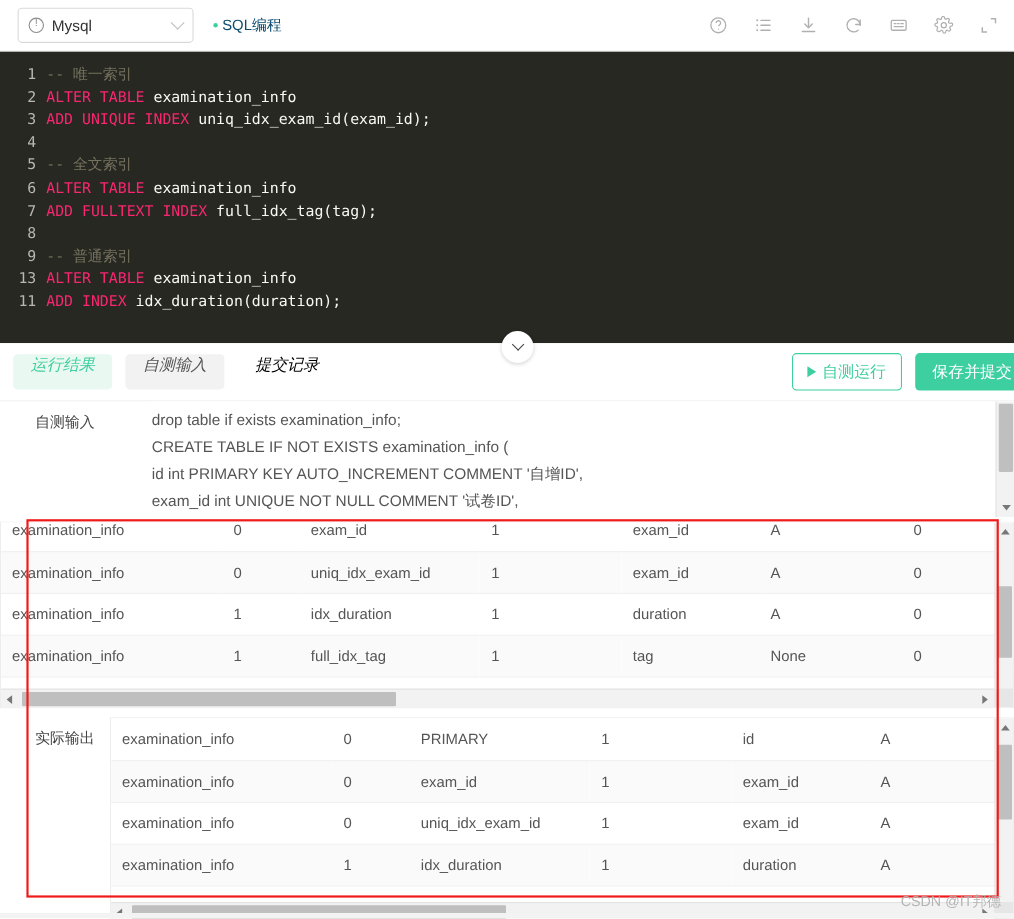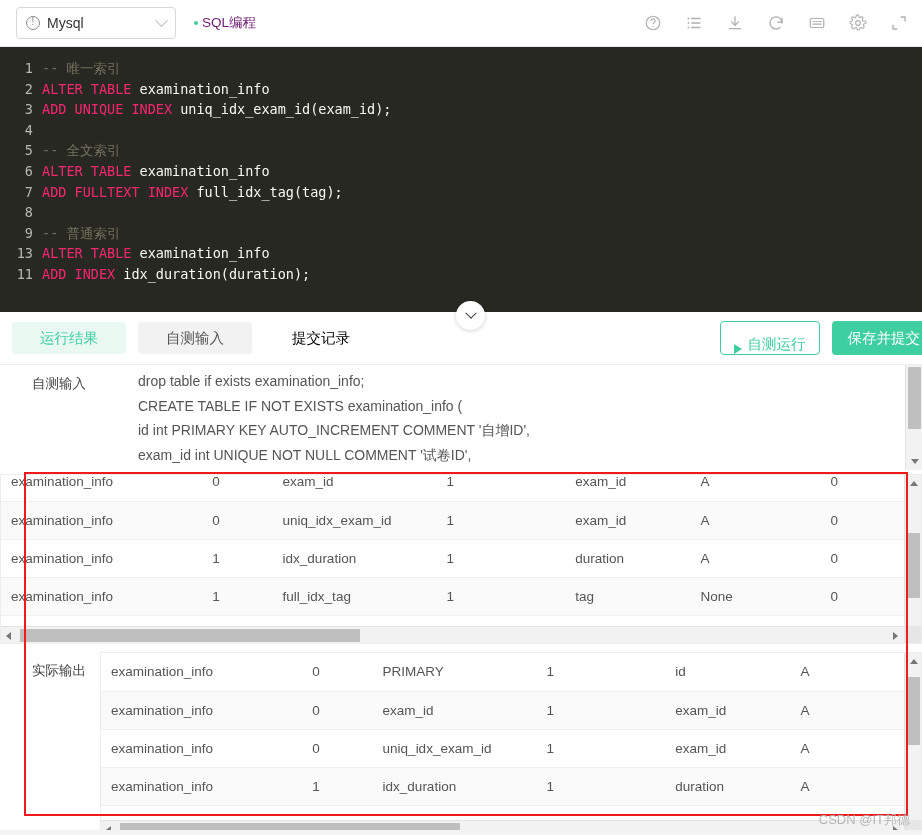--- a/index.html
+++ b/index.html
@@ -34,21 +34,21 @@
   }
   .db-select .db-label {
     margin-left: 7px; font-size: 14px; color: #333; flex: 1 1 auto;
   }
   .chev-down {
     width: 9px; height: 9px; border-right: 1.4px solid #bfbfbf;
     border-bottom: 1.4px solid #bfbfbf; transform: rotate(45deg) translate(-2px,-2px);
     flex: 0 0 auto;
   }
   .mode-tag {
-    margin-left: 18px; font-size: 13.5px; color: #701a75;
+    margin-left: 18px; font-size: 13.5px; color: #0c4a6e;
     display: flex; align-items: center; cursor: pointer;
   }
   .mode-tag .dot {
     width: 4px; height: 4px; border-radius: 50%; background: #3ecfa0;
     margin-right: 4px;
   }
   .tool-icons {
     margin-left: auto; margin-right: 14px; display: flex; align-items: center;
     gap: 23px;
   }
@@ -85,32 +85,33 @@
     border-bottom: 1.6px solid #444; transform: rotate(45deg) translate(-2px,-2px);
   }
 
   
   .tabbar {
     position: absolute; top: 312px; left: 0; width: 922px; height: 53px;
     background: #fff; display: flex; align-items: center;
     border-bottom: 1px solid #ededed;
   }
   .tab {
-    height: 32px; padding: 0 28px; border-radius: 4px; font-size: 14.5px;
-    display: flex; align-items: center; cursor: pointer; color: #595959;
+    height: 32px; padding: 0 16px; border-radius: 4px; font-size: 14.5px;
+    display: flex; align-items: flex-start; cursor: pointer; color: #595959;
     margin-left: 12px;
+    font-style: italic;
   }
   .tab.active { background: #e9f8f1; color: #3ecfa0; }
   .tab.alt { background: #f2f2f2; color: #555; }
   .tab.plain { background: transparent; color: #000000; }
   .actions { margin-left: auto; display: flex; align-items: center; }
   .btn-outline {
     height: 34px; padding: 0 13px; border: 1px solid #3ecfa0; border-radius: 4px;
     color: #3ecfa0; font-size: 14.5px; background: #fff; cursor: pointer;
-    display: flex; align-items: flex-end; gap: 6px;
+    display: flex; align-items: center; gap: 6px;
   }
   .btn-outline .tri {
     width: 0; height: 0; border-left: 8px solid #3ecfa0;
     border-top: 5.5px solid transparent; border-bottom: 5.5px solid transparent;
   }
   .btn-solid {
     height: 34px; padding: 0 16px; border-radius: 4px; border: none;
     background: #3ecfa0; color: #fff; font-size: 14.5px; cursor: pointer;
     display: flex; align-items: center; margin-left: 12px; margin-right: -14px;
   }

